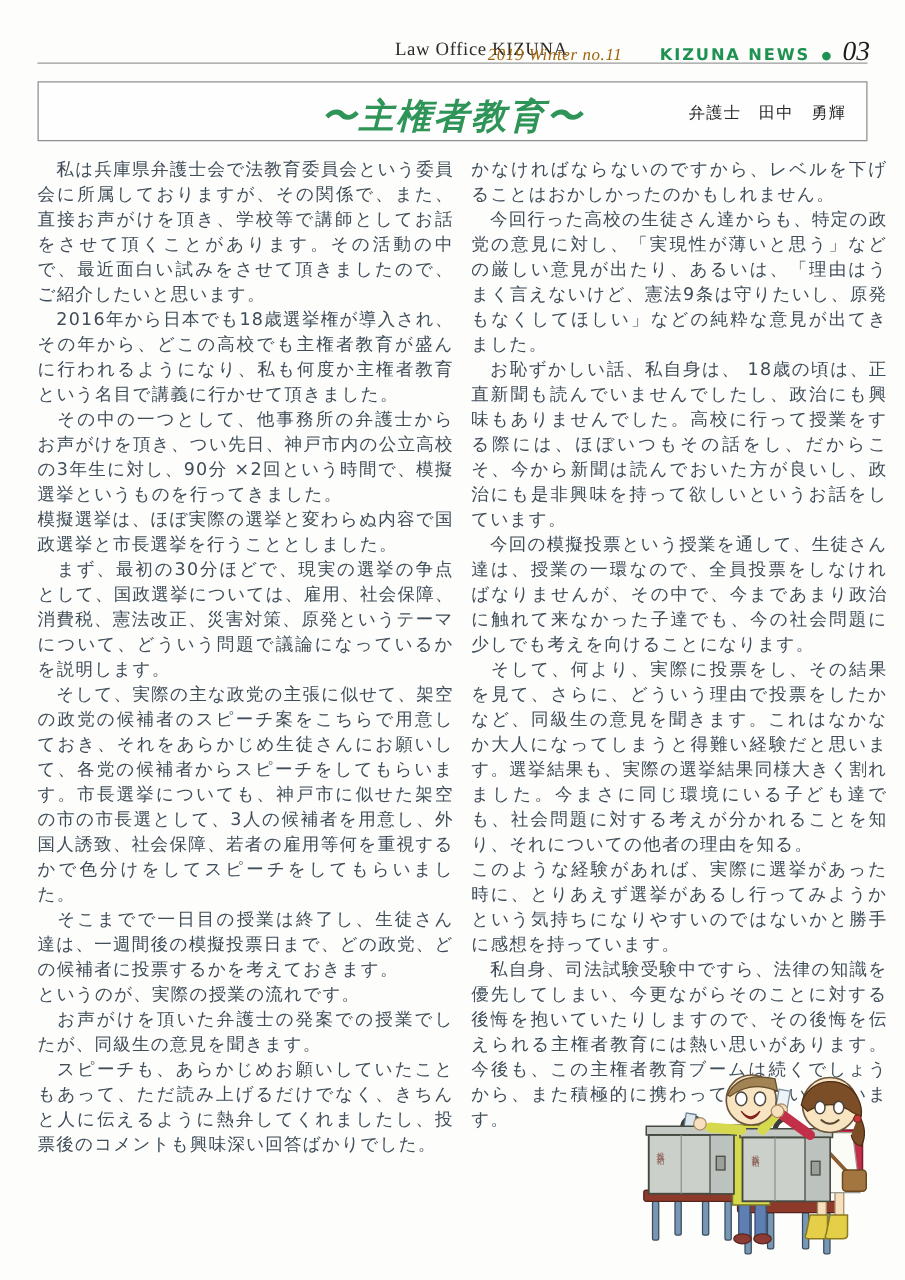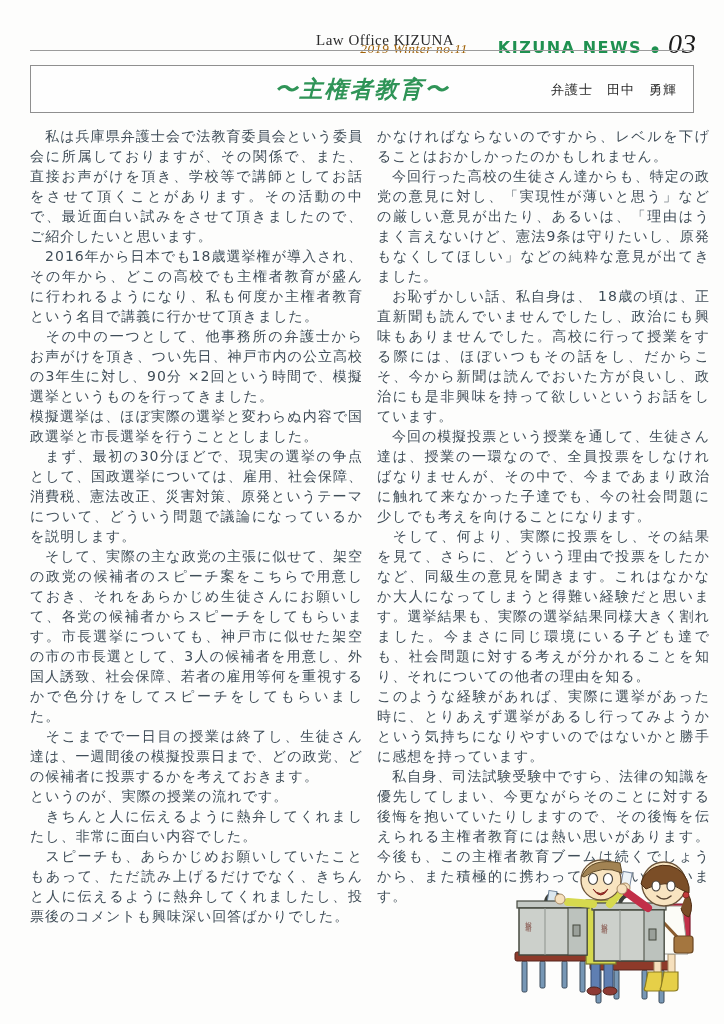--- a/index.html
+++ b/index.html
@@ -15,37 +15,37 @@
     position:absolute;left:286px;top:4px;
     font-family:"Liberation Serif","DejaVu Serif",serif;
     font-size:15px;color:#2c2c2c;letter-spacing:0.5px;white-space:nowrap;text-align:right;
   }
   .issue-group{position:absolute;right:0;top:0;display:flex;align-items:baseline;gap:9px;white-space:nowrap;}
   .issue{
     font-family:"Liberation Serif","DejaVu Serif",serif;font-style:italic;
     font-size:13.5px;color:#a16207;letter-spacing:0.5px;
   }
   .news-name{
-    font-size:16px;font-weight:bold;color:#1f9150;letter-spacing:1.5px;padding-left:21px;
+    font-size:13px;font-weight:bold;color:#1f9150;letter-spacing:1.5px;padding-left:21px;
   }
   .green-dot{color:#1f9150;font-size:9px;position:relative;top:-1px;}
   .page-num{
     font-family:"Liberation Serif","DejaVu Serif",serif;font-style:italic;
-    font-size:28px;color:#1c1c1c;
+    font-size:22px;color:#1c1c1c;
   }
   .header-rule{position:absolute;top:50px;left:30px;right:30px;height:0;border-top:1px solid #9b9b9b;}
   
   .title-box{
     position:absolute;top:65px;left:30px;width:662px;height:46px;
     border:1px solid #8f8f8f;background:#fefefe;
   }
   .article-title{
     position:absolute;left:0;right:0;top:8px;text-align:center;
     font-family:"Liberation Serif","DejaVu Serif",serif;
-    font-style:italic;font-weight:bold;font-size:23px;color:#2f9457;letter-spacing:2px;
+    font-style:italic;font-weight:bold;font-size:28px;color:#2f9457;letter-spacing:2px;
   }
   .article-author{
     position:absolute;right:16px;top:15px;font-size:13px;color:#2a2a2a;letter-spacing:1px;
   }
   
   .col{position:absolute;top:126px;width:333px;color:#3f4d58;}
   .col-left{left:30px;}
   .col-right{left:377px;}
   .col p{margin:0;font-size:14px;line-height:20px;letter-spacing:1px;text-align:justify;}
   
@@ -81,21 +81,21 @@
 
   <div class="col col-left">
       <p>　私は兵庫県弁護士会で法教育委員会という委員会に所属しておりますが、その関係で、また、直接お声がけを頂き、学校等で講師としてお話をさせて頂くことがあります。その活動の中で、最近面白い試みをさせて頂きましたので、ご紹介したいと思います。</p>
       <p>　2016年から日本でも18歳選挙権が導入され、その年から、どこの高校でも主権者教育が盛んに行われるようになり、私も何度か主権者教育という名目で講義に行かせて頂きました。</p>
       <p>　その中の一つとして、他事務所の弁護士からお声がけを頂き、つい先日、神戸市内の公立高校の3年生に対し、90分 ×2回という時間で、模擬選挙というものを行ってきました。</p>
       <p>模擬選挙は、ほぼ実際の選挙と変わらぬ内容で国政選挙と市長選挙を行うこととしました。</p>
       <p>　まず、最初の30分ほどで、現実の選挙の争点として、国政選挙については、雇用、社会保障、消費税、憲法改正、災害対策、原発というテーマについて、どういう問題で議論になっているかを説明します。</p>
       <p>　そして、実際の主な政党の主張に似せて、架空の政党の候補者のスピーチ案をこちらで用意しておき、それをあらかじめ生徒さんにお願いして、各党の候補者からスピーチをしてもらいます。市長選挙についても、神戸市に似せた架空の市の市長選として、3人の候補者を用意し、外国人誘致、社会保障、若者の雇用等何を重視するかで色分けをしてスピーチをしてもらいました。</p>
       <p>　そこまでで一日目の授業は終了し、生徒さん達は、一週間後の模擬投票日まで、どの政党、どの候補者に投票するかを考えておきます。</p>
       <p>というのが、実際の授業の流れです。</p>
-      <p>　きちんと人に伝えるように熱弁してくれましたし、非常に面白い内容でした。</p>
+      <p>　お声がけを頂いた弁護士の発案での授業でしたが、同級生の意見を聞きます。</p>
       <p>　スピーチも、あらかじめお願いしていたこともあって、ただ読み上げるだけでなく、きちんと人に伝えるように熱弁してくれましたし、投票後のコメントも興味深い回答ばかりでした。</p>
     </div>
   <div class="col col-right">
       <p>かなければならないのですから、レベルを下げることはおかしかったのかもしれません。</p>
       <p>　今回行った高校の生徒さん達からも、特定の政党の意見に対し、「実現性が薄いと思う」などの厳しい意見が出たり、あるいは、「理由はうまく言えないけど、憲法9条は守りたいし、原発もなくしてほしい」などの純粋な意見が出てきました。</p>
       <p>　お恥ずかしい話、私自身は、 18歳の頃は、正直新聞も読んでいませんでしたし、政治にも興味もありませんでした。高校に行って授業をする際には、ほぼいつもその話をし、だからこそ、今から新聞は読んでおいた方が良いし、政治にも是非興味を持って欲しいというお話をしています。</p>
       <p>　今回の模擬投票という授業を通して、生徒さん達は、授業の一環なので、全員投票をしなければなりませんが、その中で、今まであまり政治に触れて来なかった子達でも、今の社会問題に少しでも考えを向けることになります。</p>
       <p>　そして、何より、実際に投票をし、その結果を見て、さらに、どういう理由で投票をしたかなど、同級生の意見を聞きます。これはなかなか大人になってしまうと得難い経験だと思います。選挙結果も、実際の選挙結果同様大きく割れました。今まさに同じ環境にいる子ども達でも、社会問題に対する考えが分かれることを知り、それについての他者の理由を知る。</p>
       <p>このような経験があれば、実際に選挙があった時に、とりあえず選挙があるし行ってみようかという気持ちになりやすいのではないかと勝手に感想を持っています。</p>
       <p>　私自身、司法試験受験中ですら、法律の知識を優先してしまい、今更ながらそのことに対する後悔を抱いていたりしますので、その後悔を伝えられる主権者教育には熱い思いがあります。今後も、この主権者教育ブームは続くでしょうから、また積極的に携わっていきたいと思います。</p>

